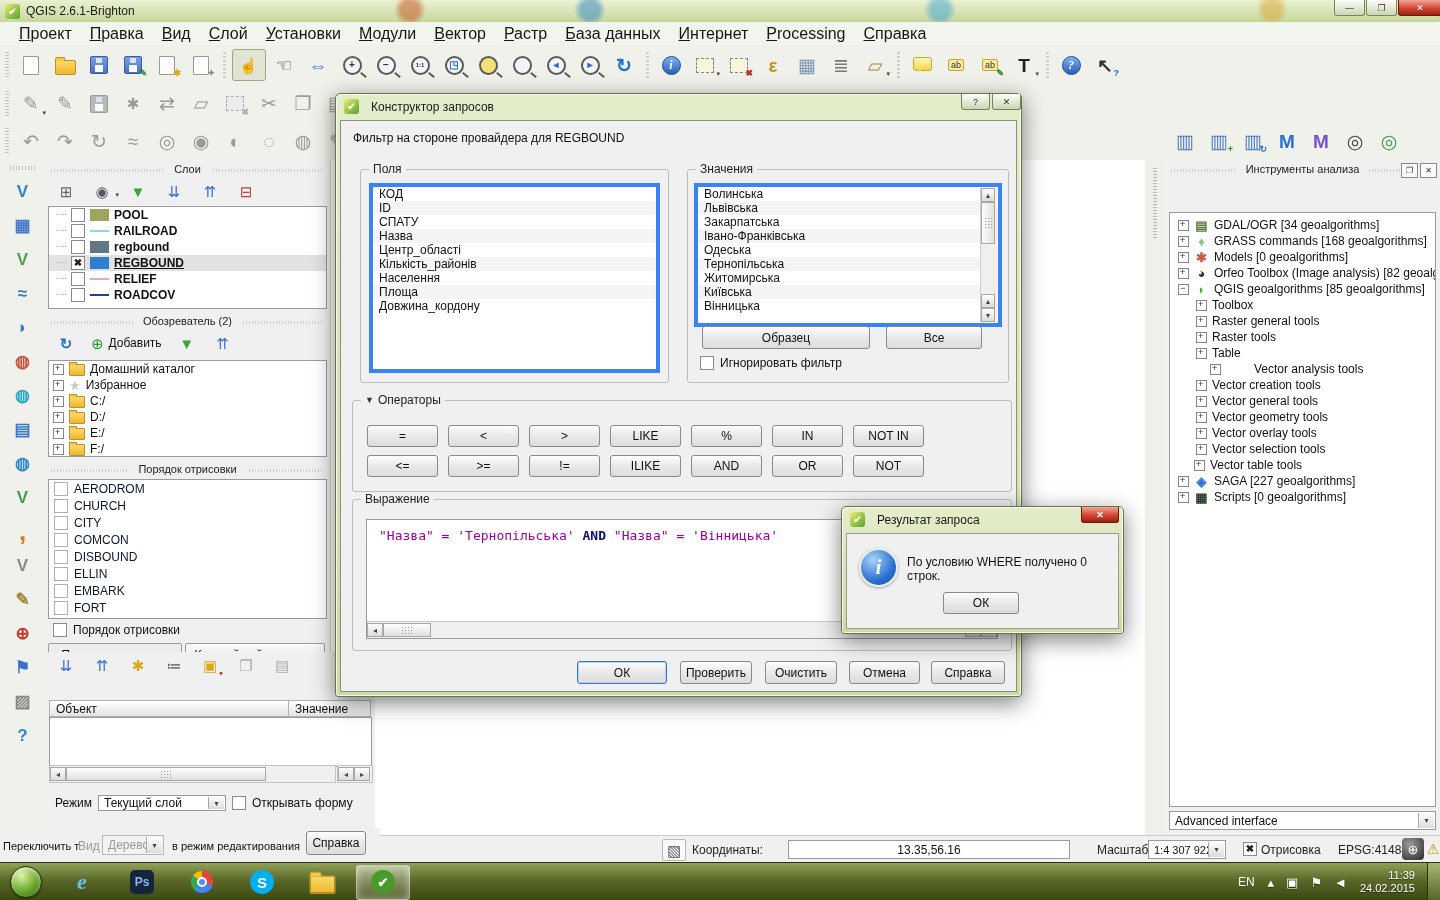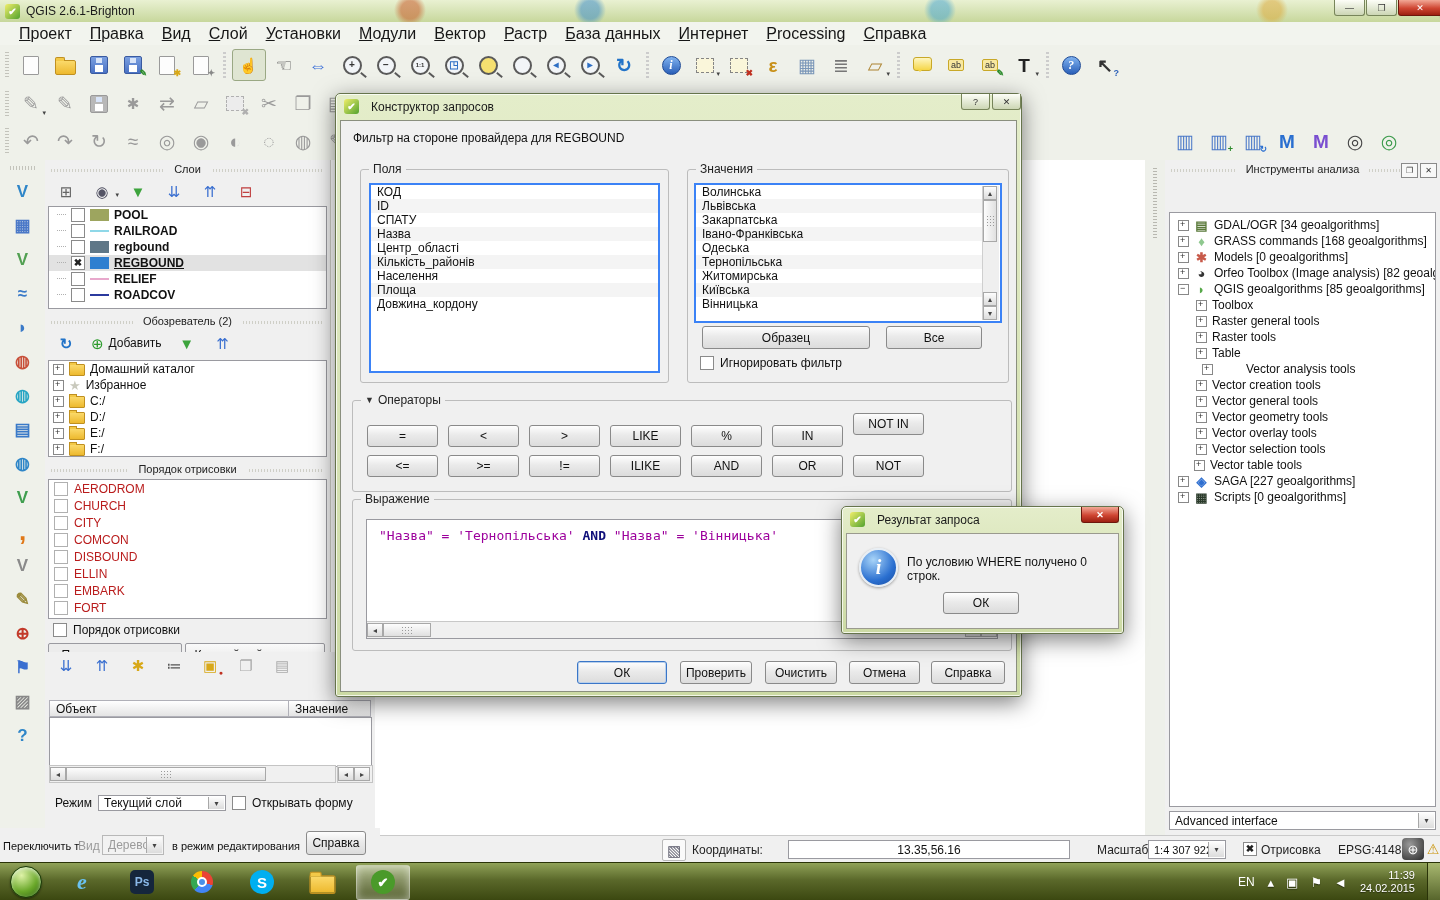--- a/index.html
+++ b/index.html
@@ -117,21 +117,21 @@
   .brow{height:16px;display:flex;align-items:center;gap:5px;padding-left:4px;font-size:12px}
   .exp{width:9px;height:9px;border:1px solid #888;background:#fff;flex:none;position:relative}
   .exp::after{content:"+";position:absolute;left:1px;top:-2px;font-size:9px;line-height:11px;color:#333}
   .exp.open::after{content:"−"}
   .folder-sm{width:14px;height:10px;background:linear-gradient(#fbd96a,#edb92e);border:1px solid #c09020;
     border-radius:1px;position:relative;flex:none;margin-top:2px}
   .folder-sm::before{content:"";position:absolute;left:-1px;top:-3px;width:6px;height:2px;background:#f3c948;
     border:1px solid #c09020;border-bottom:none}
   .star{color:#c9c9bd;font-size:13px;line-height:1}
 
-  .drow{height:17px;display:flex;align-items:center;gap:6px;padding-left:5px;font-size:12px;color:#b91c1c}
+  .drow{height:17px;display:flex;align-items:center;gap:6px;padding-left:5px;font-size:12px;color:#0f172a}
   .drow .cbx{border-color:#b0b0b0}
 
   .tabbtn{position:absolute;border:1px solid #9a9aa0;font-size:12px;height:21px;display:flex;
     align-items:center;justify-content:center;background:linear-gradient(#fafafa,#e4e4e4);border-radius:2px 2px 0 0}
   .tabbtn.on{background:#ececec}
 
   .ithead{position:absolute;display:flex}
   .ith{background:linear-gradient(#ffffff,#e4e4e4);border:1px solid #b0b0b8;border-left:none;
     font-size:12px;padding:1px 6px;height:17px;box-sizing:border-box}
   .ith:first-child{border-left:1px solid #b0b0b8}
@@ -199,21 +199,21 @@
   .abtn{width:27px;height:15px;border:1px solid #77855a;border-top:none;border-radius:0 0 3px 3px;
     background:linear-gradient(#fdfef8,#ccd6b4);display:flex;align-items:center;justify-content:center;
     font-size:9px;color:#333}
   .abtn.red{width:36px;background:linear-gradient(#f2a896,#cf4632 55%,#9d2011);color:#fff;border-color:#6d170c;font-weight:bold}
 
   .querydlg{left:335px;top:93px;width:685px;height:602px;z-index:50}
   .fs{position:absolute;border:1px solid #bcbcbc;border-radius:3px}
   .fs .leg{position:absolute;top:-8px;left:8px;background:#f0f0f0;padding:0 4px;font-size:12px;color:#222;
     display:flex;align-items:center;gap:4px}
   .leg .tri{font-size:9px;color:#333}
-  .itemlist{position:absolute;background:#fff;border:2px solid #3b82f6;overflow:hidden;font-size:12px}
+  .itemlist{position:absolute;background:#fff;border:4px solid #3b82f6;overflow:hidden;font-size:12px}
   .irow{height:14px;line-height:14px;padding-left:6px;white-space:nowrap}
   .itemlist .irow:nth-child(even){background:#f4f4f4}
   .irow.sel{background:#d2d2d2}
   .vscroll{position:absolute;right:1px;top:1px;bottom:1px;width:16px;background:#efefef;border-left:1px solid #cfcfcf;
     display:flex;flex-direction:column}
   .vscroll .vtrack{flex:1;position:relative}
   .vthumb{position:absolute;left:0;top:0;width:14px;height:42px;background:linear-gradient(to right,#fdfdfd,#e0e0e0);
     border:1px solid #a8a8a8;box-sizing:border-box;display:flex;align-items:center;justify-content:center}
   .vthumb::after{content:"";width:8px;height:12px;
     background-image:radial-gradient(#9a9a9a 0.8px,transparent 1px);background-size:3px 3px}
@@ -854,21 +854,21 @@
         <span>Raster general tools</span>
       </div>
       <div class="trow" style="padding-left: 26px;">
         <span class="exp"></span>
         <span>Raster tools</span>
       </div>
       <div class="trow" style="padding-left: 26px;">
         <span class="exp"></span>
         <span>Table</span>
       </div>
-      <div class="trow" style="padding-left: 32px; gap: 33px;">
+      <div class="trow" style="padding-left: 40px; gap: 33px;">
         <span class="exp"></span>
         <span>Vector analysis tools</span>
       </div>
       <div class="trow" style="padding-left: 26px;">
         <span class="exp"></span>
         <span>Vector creation tools</span>
       </div>
       <div class="trow" style="padding-left: 26px;">
         <span class="exp"></span>
         <span>Vector general tools</span>
@@ -973,21 +973,21 @@
           <span class="tri">▼</span>
           <span>Операторы</span>
         </span>
       <div id="opRow1">
           <div class="btn opbtn" style="left: 14px; top: 24px;">=</div>
           <div class="btn opbtn" style="left: 95px; top: 24px;">&lt;</div>
           <div class="btn opbtn" style="left: 176px; top: 24px;">&gt;</div>
           <div class="btn opbtn" style="left: 257px; top: 24px;">LIKE</div>
           <div class="btn opbtn" style="left: 338px; top: 24px;">%</div>
           <div class="btn opbtn" style="left: 419px; top: 24px;">IN</div>
-          <div class="btn opbtn" style="left: 500px; top: 12px;">NOT IN</div>
+          <div class="btn opbtn" style="left: 500px; top: 24px;">NOT IN</div>
         </div>
       <div id="opRow2">
           <div class="btn opbtn" style="left: 14px; top: 54px;">&lt;=</div>
           <div class="btn opbtn" style="left: 95px; top: 54px;">&gt;=</div>
           <div class="btn opbtn" style="left: 176px; top: 54px;">!=</div>
           <div class="btn opbtn" style="left: 257px; top: 54px;">ILIKE</div>
           <div class="btn opbtn" style="left: 338px; top: 54px;">AND</div>
           <div class="btn opbtn" style="left: 419px; top: 54px;">OR</div>
           <div class="btn opbtn" style="left: 500px; top: 54px;">NOT</div>
         </div>

